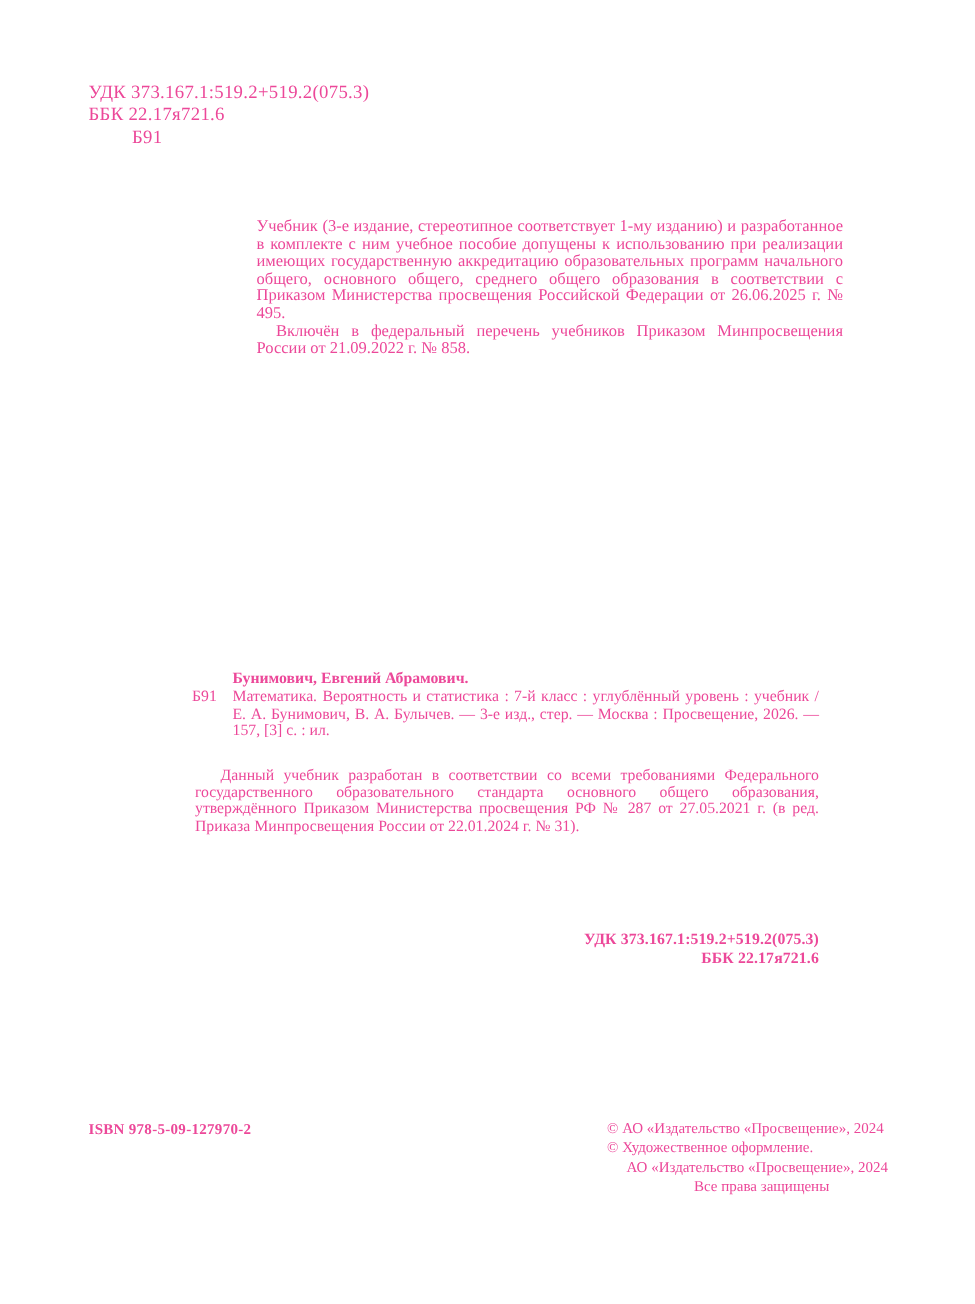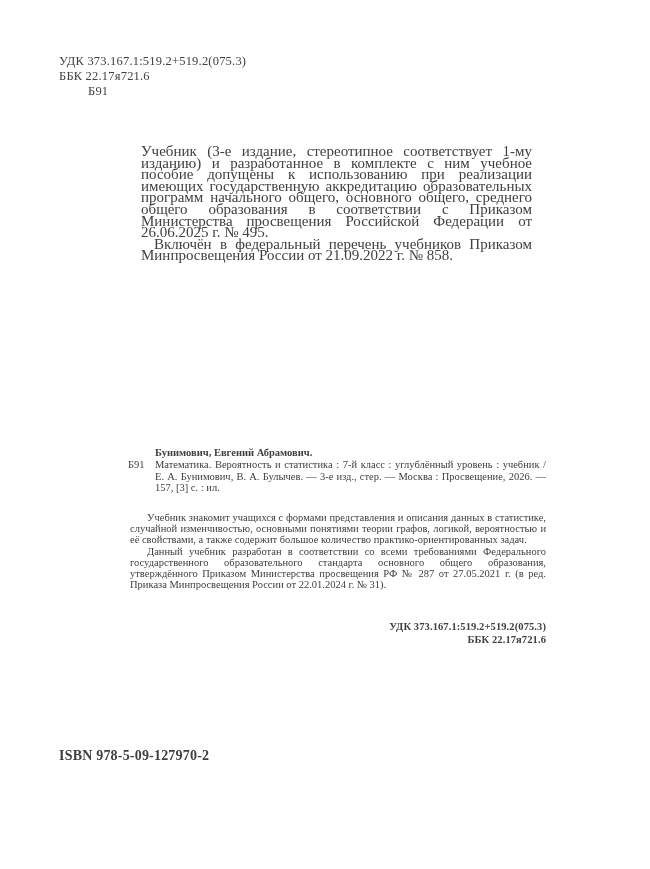--- a/index.html
+++ b/index.html
@@ -5,45 +5,45 @@
   html, body {
     margin: 0;
     padding: 0;
     background: #ffffff;
   }
   .page {
     position: relative;
     width: 650px;
     height: 869px;
     background: #ffffff;
-    color: #404040;
+    color: #ec4899;
     font-family: "Liberation Serif", "DejaVu Serif", serif;
     overflow: hidden;
   }
 
   
   .top-codes {
     position: absolute;
     left: 59px;
     top: 54px;
     font-size: 12.5px;
     line-height: 15px;
     letter-spacing: 0.2px;
     white-space: nowrap;
   }
   .top-codes .code-line { display: block; }
   .top-codes .b91 { margin-left: 29px; }
 
   
   .notice {
     position: absolute;
-    left: 141px;
+    left: 171px;
     top: 146px;
     width: 391px;
-    font-size: 15px;
+    font-size: 11px;
     line-height: 11.6px;
     text-align: justify;
   }
   .notice p { margin: 0; }
   .notice p.indented { text-indent: 13px; }
 
   
   .catalog {
     position: absolute;
     left: 128px;
@@ -95,21 +95,21 @@
     letter-spacing: 0.1px;
   }
   .codes-bottom span { display: block; }
 
   
   .footer-isbn {
     position: absolute;
     left: 59px;
     top: 748px;
     font-weight: bold;
-    font-size: 14px;
+    font-size: 10px;
     letter-spacing: 0.2px;
     white-space: nowrap;
   }
   .footer-copyright {
     position: absolute;
     right: 58px;
     top: 746px;
     font-size: 10px;
     line-height: 13px;
     white-space: nowrap;
@@ -136,25 +136,30 @@
 
   <div class="catalog">
     <p class="catalog-author">Бунимович, Евгений Абрамович.</p>
     <p class="catalog-entry">
       <span class="catalog-code">Б91</span>
       <span>Математика. Вероятность и статистика : 7-й класс : углублённый уровень : учебник / Е. А. Бунимович, В. А. Булычев. — 3-е изд., стер. — Москва : Просвещение, 2026. — 157, [3] с. : ил.</span>
     </p>
   </div>
 
   <div class="annotation">
-    <p>Учебник знакомит учащихся с формами представления и описания данных в статистике, случайной изменчивостью, основными понятиями теории графов, логикой, вероятностью и её свойствами, а также содержит большое количество практико-ориентированных задач.</p>
     <p>Данный учебник разработан в соответствии со всеми требованиями Федерального государственного образовательного стандарта основного общего образования, утверждённого Приказом Министерства просвещения РФ № 287 от 27.05.2021 г. (в ред. Приказа Минпросвещения России от 22.01.2024 г. № 31).</p>
   </div>
 
   <div class="codes-bottom">
     <span>УДК 373.167.1:519.2+519.2(075.3)</span>
     <span>ББК 22.17я721.6</span>
   </div>
 
   <div class="footer-isbn">ISBN 978-5-09-127970-2</div>
 
+  <div class="footer-copyright">
+    <span>© АО «Издательство «Просвещение», 2024</span>
+    <span>© Художественное оформление.</span>
+    <span class="cp-indent">АО «Издательство «Просвещение», 2024</span>
+    <span class="cp-center">Все права защищены</span>
+  </div>
 
 </div>
 
 </body></html>

